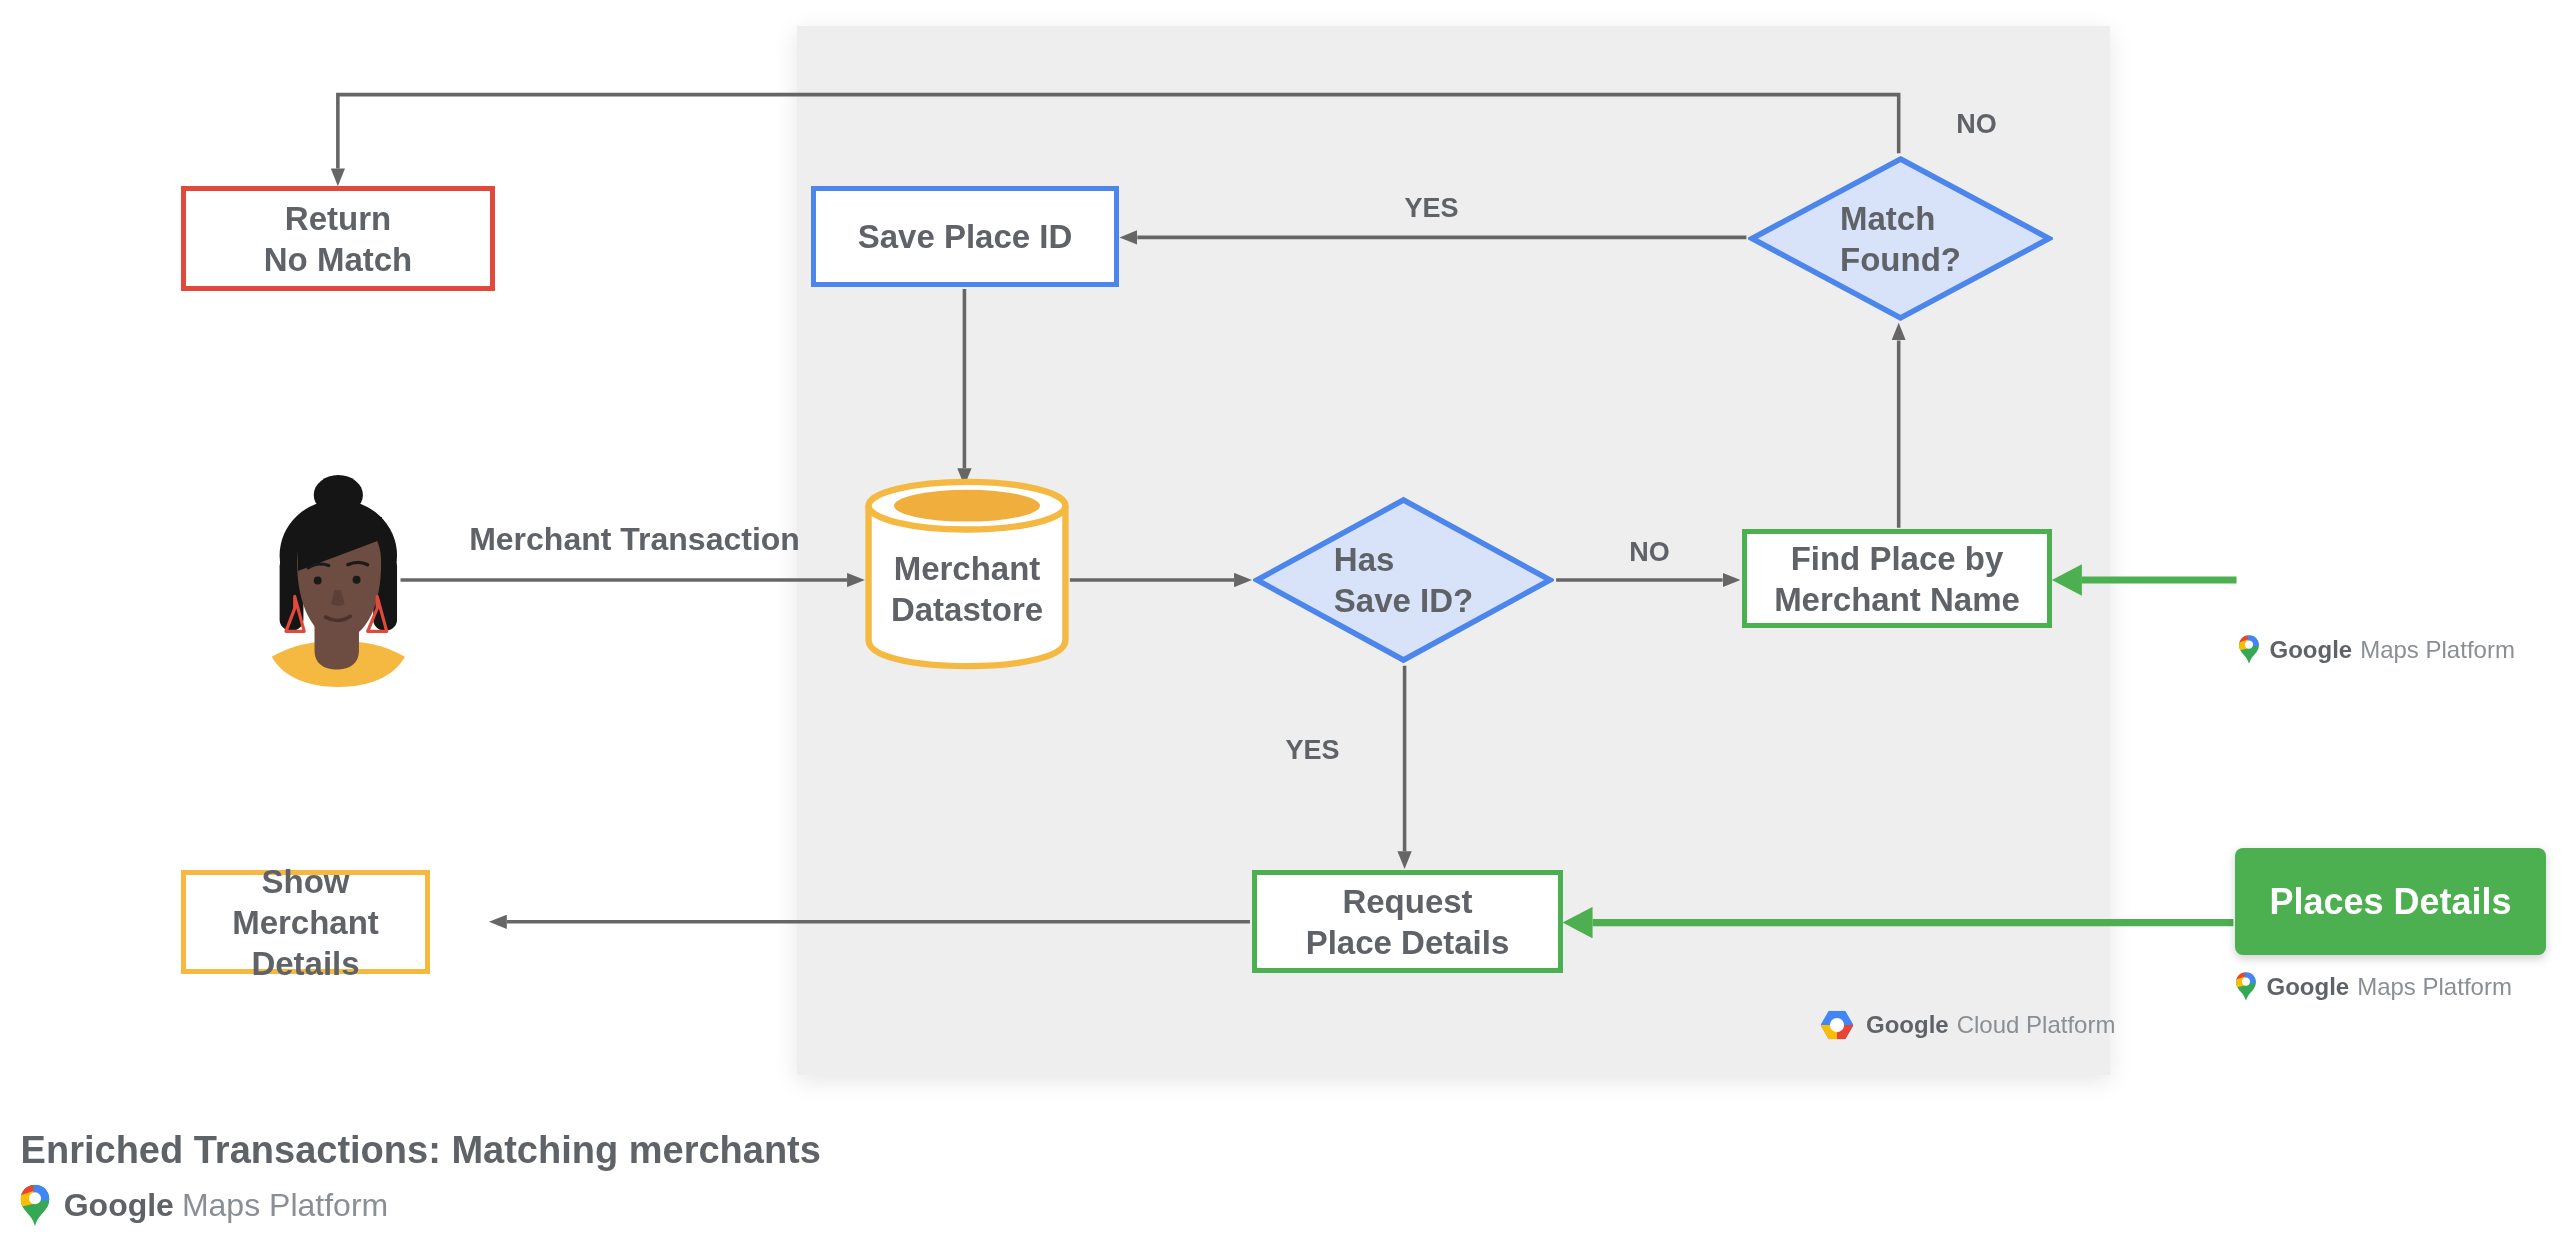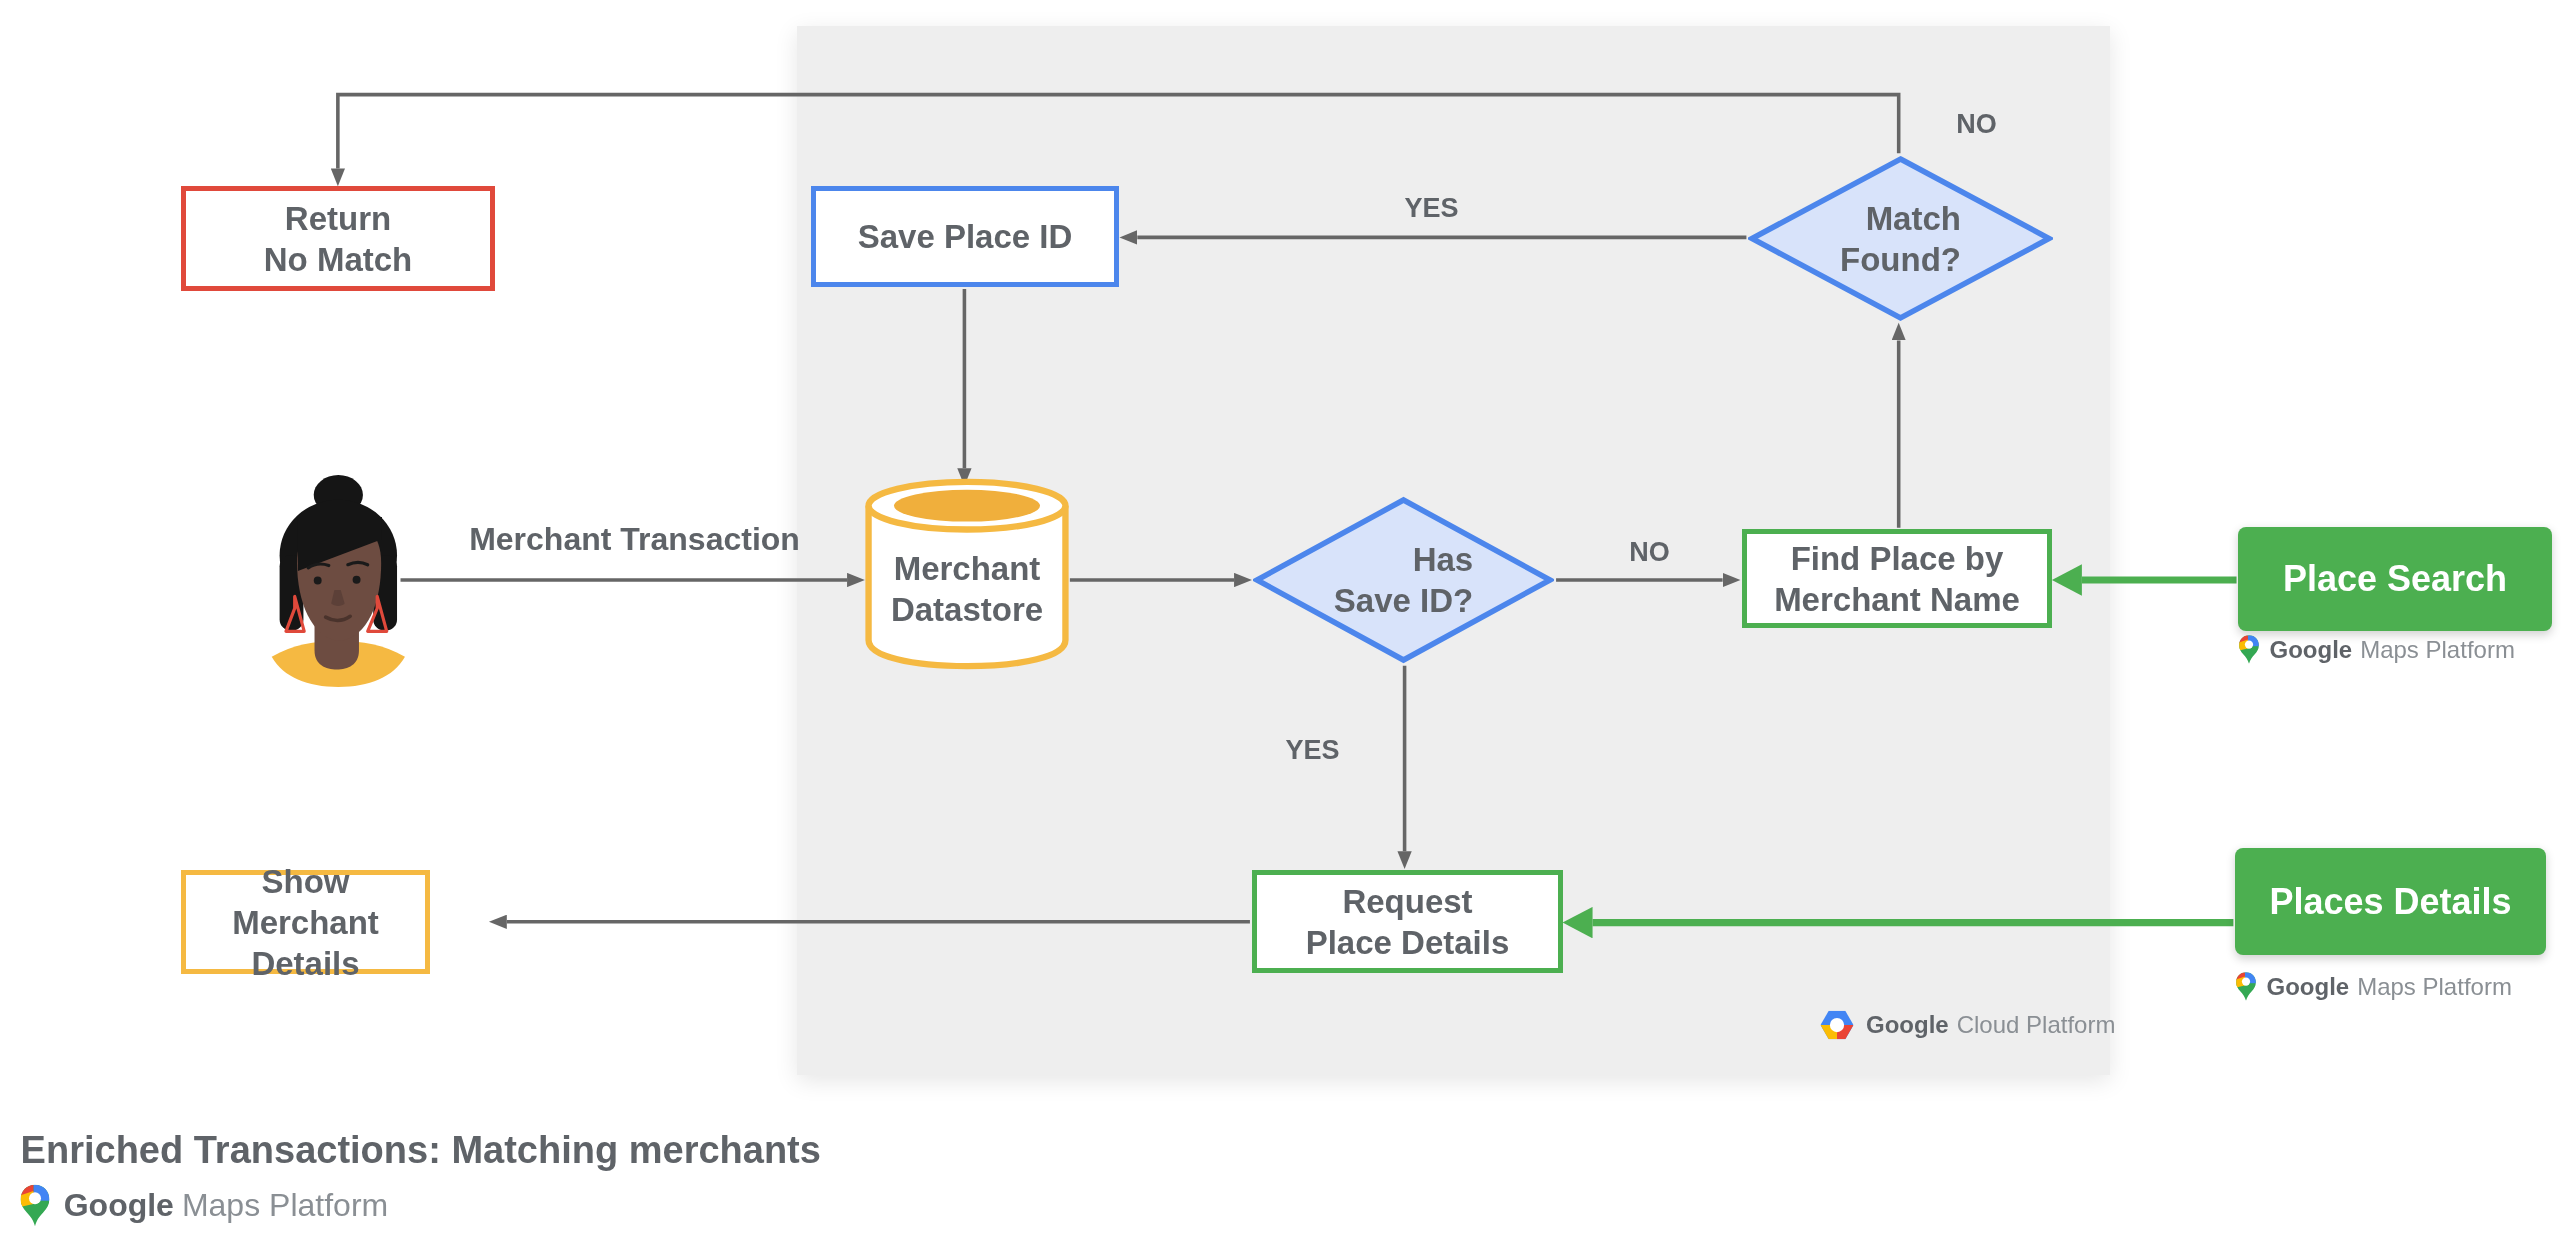--- a/index.html
+++ b/index.html
@@ -23,21 +23,21 @@
   .node.blue{border:5.6px solid var(--blue);}
   .node.green{border:5.6px solid var(--green);}
   .node.yellow{border:5.6px solid var(--yellow);}
   .api{position:absolute;box-sizing:border-box;background:var(--green);border-radius:8px;color:#fff;
        display:flex;align-items:center;justify-content:center;font-weight:bold;font-size:36px;
        box-shadow:0 3.2px 9.5px rgba(0,0,0,.18);z-index:2;}
   .diamond{position:absolute;z-index:2;}
   .diamond>svg{position:absolute;left:0;top:0;}
   .dpoly{fill:var(--blue-fill);stroke:var(--blue);stroke-width:7;}
   .dlabel{position:absolute;left:0;top:0;right:0;bottom:0;display:flex;align-items:center;justify-content:center;
-          text-align:right;font-weight:bold;font-size:33px;line-height:41px;color:var(--text-gray);white-space:pre-line;}
+          text-align:left;font-weight:bold;font-size:33px;line-height:41px;color:var(--text-gray);white-space:pre-line;}
   .cyl{position:absolute;left:863px;top:477px;width:208px;height:194px;z-index:2;}
   .cyl-stroke{fill:#fff;stroke:var(--yellow);stroke-width:8;}
   .cyl-top{fill:var(--yellow-dark);}
   .cyl-label{position:absolute;left:0;top:30px;right:0;bottom:0;display:flex;align-items:center;justify-content:center;
              text-align:center;font-weight:bold;font-size:33px;line-height:41px;color:var(--text-gray);white-space:pre-line;}
   .edge-label{position:absolute;display:flex;align-items:center;justify-content:center;font-weight:bold;
               font-size:27px;color:var(--text-gray);z-index:3;}
   .flow-label{font-size:32px;}
   .avatar{position:absolute;left:262px;top:460px;width:159px;height:238px;z-index:2;}
   .hair{fill:#151515;} .skin{fill:#6D4C41;}
@@ -141,21 +141,20 @@
   <div class="cyl">
     <svg width="208" height="194" viewBox="0 0 262 244">
       <path class="cyl-stroke" d="M7,36 L7,205 C7,226 62,238 131,238 C200,238 255,226 255,205 L255,36"></path>
       <ellipse class="cyl-stroke" cx="131" cy="36" rx="124" ry="30"></ellipse>
       <ellipse class="cyl-top" cx="131" cy="36" rx="92" ry="20"></ellipse>
     </svg>
     <div class="cyl-label">Merchant
 Datastore</div>
   </div>
 
-  <div class="api" style="left:2238px;top:527px;width:314px;height:104px">Place Search</div>
 
   <div class="api" style="left:2235px;top:848px;width:311px;height:107px">Places Details</div>
 
   <svg class="avatar" viewBox="0 0 200 300">
     <ellipse class="hair" cx="96" cy="44" rx="31" ry="25"></ellipse>
     <ellipse class="hair" cx="96" cy="120" rx="74" ry="70"></ellipse>
     <rect class="hair" x="22" y="120" width="30" height="95" rx="14"></rect>
     <rect class="hair" x="140" y="120" width="30" height="95" rx="14"></rect>
     <path d="M12,248 C40,232 65,228 96,228 C127,228 152,232 180,248 C165,274 135,286 96,286 C57,286 27,274 12,248 Z" fill="#F5B942"></path>
     <path class="skin" d="M66,178 L122,178 L122,240 C122,258 108,264 94,264 C80,264 66,258 66,240 Z"></path>

